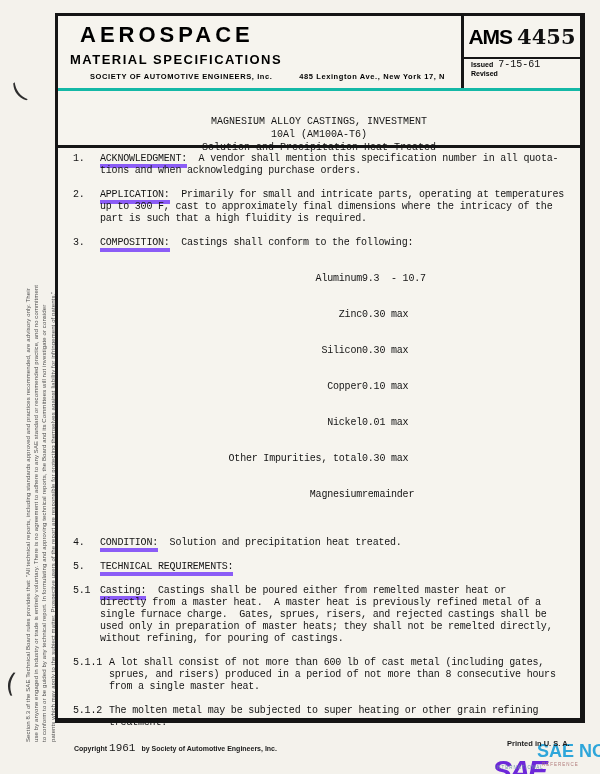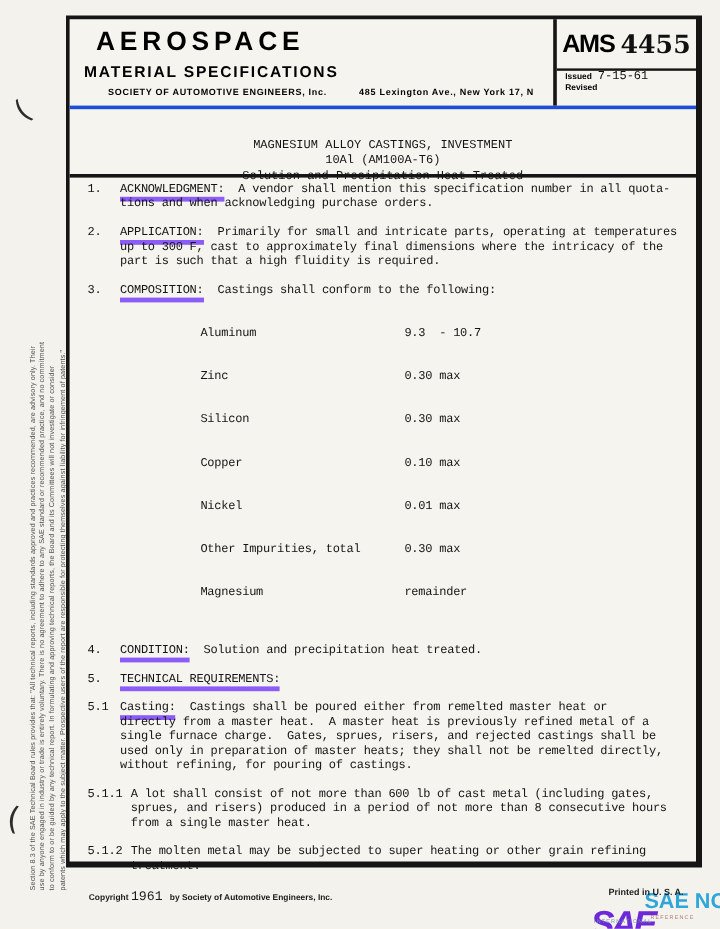--- a/index.html
+++ b/index.html
@@ -14,21 +14,21 @@
     white-space:pre-wrap;letter-spacing:.1px;}
   .mark{position:absolute;color:#2d2d2d;font-family:"DejaVu Sans",sans-serif;}
   .mark1{left:14px;top:78px;font-size:24px;transform:rotate(-38deg);}
   .mark2{left:6px;top:668px;font-size:26px;transform:rotate(8deg);}
 
   
   .doc{position:absolute;left:55px;top:13px;width:530px;height:710px;
     border:3px solid #151515;border-right-width:5px;border-bottom-width:5px;
     box-sizing:border-box;background:#f6f4ee;}
 
-  .hdr{height:72px;display:flex;border-bottom:3px solid #1d4ed8;}
+  .hdr{height:72px;display:flex;border-bottom:3px solid #14b8a6;}
   .hdr-left{flex:1;padding:4px 0 0 12px;overflow:hidden;}
   .t1{font-size:22px;font-weight:bold;letter-spacing:4px;color:#000;margin:2px 0 0 10px;}
   .t2{font-size:13px;font-weight:bold;letter-spacing:1.5px;color:#000;margin-top:4px;}
   .t3{margin-top:5px;font-size:7.5px;font-weight:bold;letter-spacing:.6px;color:#000;white-space:nowrap;padding-left:20px;}
   .t3 .addr{margin-left:24px;}
   .hdr-right{width:116px;border-left:3px solid #151515;display:flex;flex-direction:column;margin-left:16px;}
   .ams{height:41px;border-bottom:2px solid #151515;display:flex;align-items:center;justify-content:center;gap:5px;}
   .ams-l{font-size:21px;font-weight:bold;letter-spacing:-1px;font-stretch:condensed;color:#000;}
   .ams-n{font-family:"DejaVu Serif",serif;font-size:21px;font-weight:bold;color:#111;}
   .issued{flex:1;padding:0 0 0 7px;}
@@ -39,21 +39,21 @@
   .titleblock{height:57px;box-sizing:border-box;border-bottom:3px solid #151515;
     text-align:center;padding-top:24px;
     font-family:"Liberation Mono",monospace;font-size:10px;line-height:13px;color:#141414;}
 
   .docbody{padding:5px 6px 0 15px;font-family:"Liberation Mono",monospace;
     font-size:10px;line-height:12px;color:#141414;letter-spacing:-.2px;}
   .sec{display:flex;margin-bottom:12px;}
   .num{flex:0 0 auto;min-width:20px;margin-right:7px;white-space:pre;}
   .sec-text{flex:1;white-space:pre-wrap;}
   .sec-head{border-bottom:4px solid #8b5cf6;}
-  .comp-table{margin-left:67px;}
+  .comp-table{margin-left:92px;text-align:right;}
   .comp-row{display:flex;}
   .comp-row .el{width:170px;}
 
   
   .copyline{position:absolute;left:74px;top:742px;font-size:7px;font-weight:bold;color:#1b1b1b;}
   .copyline .year{font-family:"Liberation Mono",monospace;font-size:11px;font-weight:normal;margin:0 6px 0 2px;}
   .printed{position:absolute;left:507px;top:739px;font-size:7.5px;font-weight:bold;color:#1b1b1b;z-index:3;}
   .wm{position:absolute;left:492px;top:735px;width:110px;height:39px;z-index:2;}
   .wm-sae{position:absolute;left:0;top:0;font-size:30px;font-weight:bold;font-style:italic;
     letter-spacing:-3px;color:#6d28d9;font-family:"Liberation Sans",sans-serif;margin-top:19px;}

